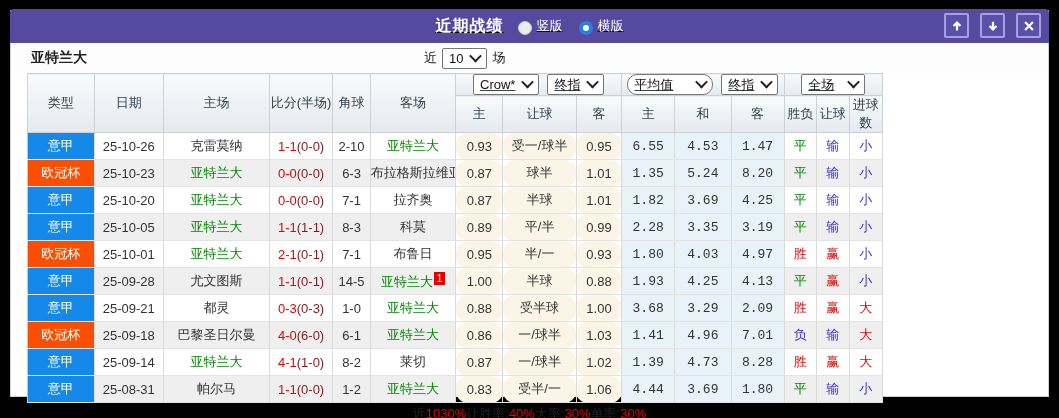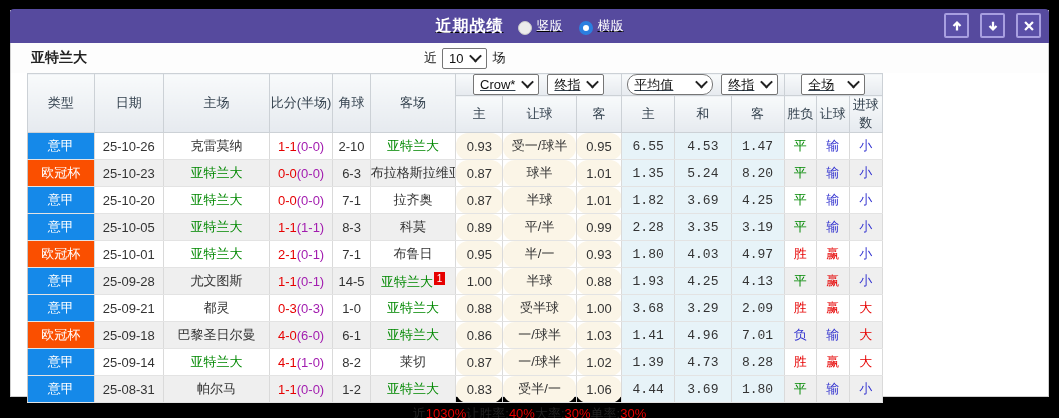--- a/index.html
+++ b/index.html
@@ -46,21 +46,21 @@
     padding:0;color:#333;overflow:hidden;white-space:nowrap;}
   tr.alt td.plain{background:#efefef;}
   td.plain{background:#fff;}
   td.cream{background:var(--cream,#fbf5e7);border-radius:12px;}
   td.lblue{background:var(--lightblue,#e7f3f8);font-family:Liberation Mono, monospace;}
   td.type{color:#fff;}
   td.type.type-blue{background:var(--type-blue,#1589e9);}
   td.type.type-orange{background:var(--type-orange,#fa4f00);}
   .focus{color:var(--green,#008800);}
   .s-main{color:var(--red,#e60000);}
-  .s-half{color:#a21caf;}
+  .s-half{color:#7f1d1d;}
   .res-red{color:var(--red,#e60000);}
   .res-green{color:var(--green,#008800);}
   .res-blue{color:var(--blue,#3434d0);}
   .card-badge{display:inline-block;background:var(--red,#e60000);color:#fff;font-size:10px;
     width:11px;height:13px;line-height:13px;vertical-align:4px;margin-left:1px;text-align:center;}
   
   .footer{height:21px;display:flex;align-items:center;justify-content:center;font-size:13px;color:#222;}
   .footer .red{color:var(--red,#e60000);}
   .hdr-dd-wrap{display:flex;align-items:center;justify-content:center;gap:8px;}
 </style>

